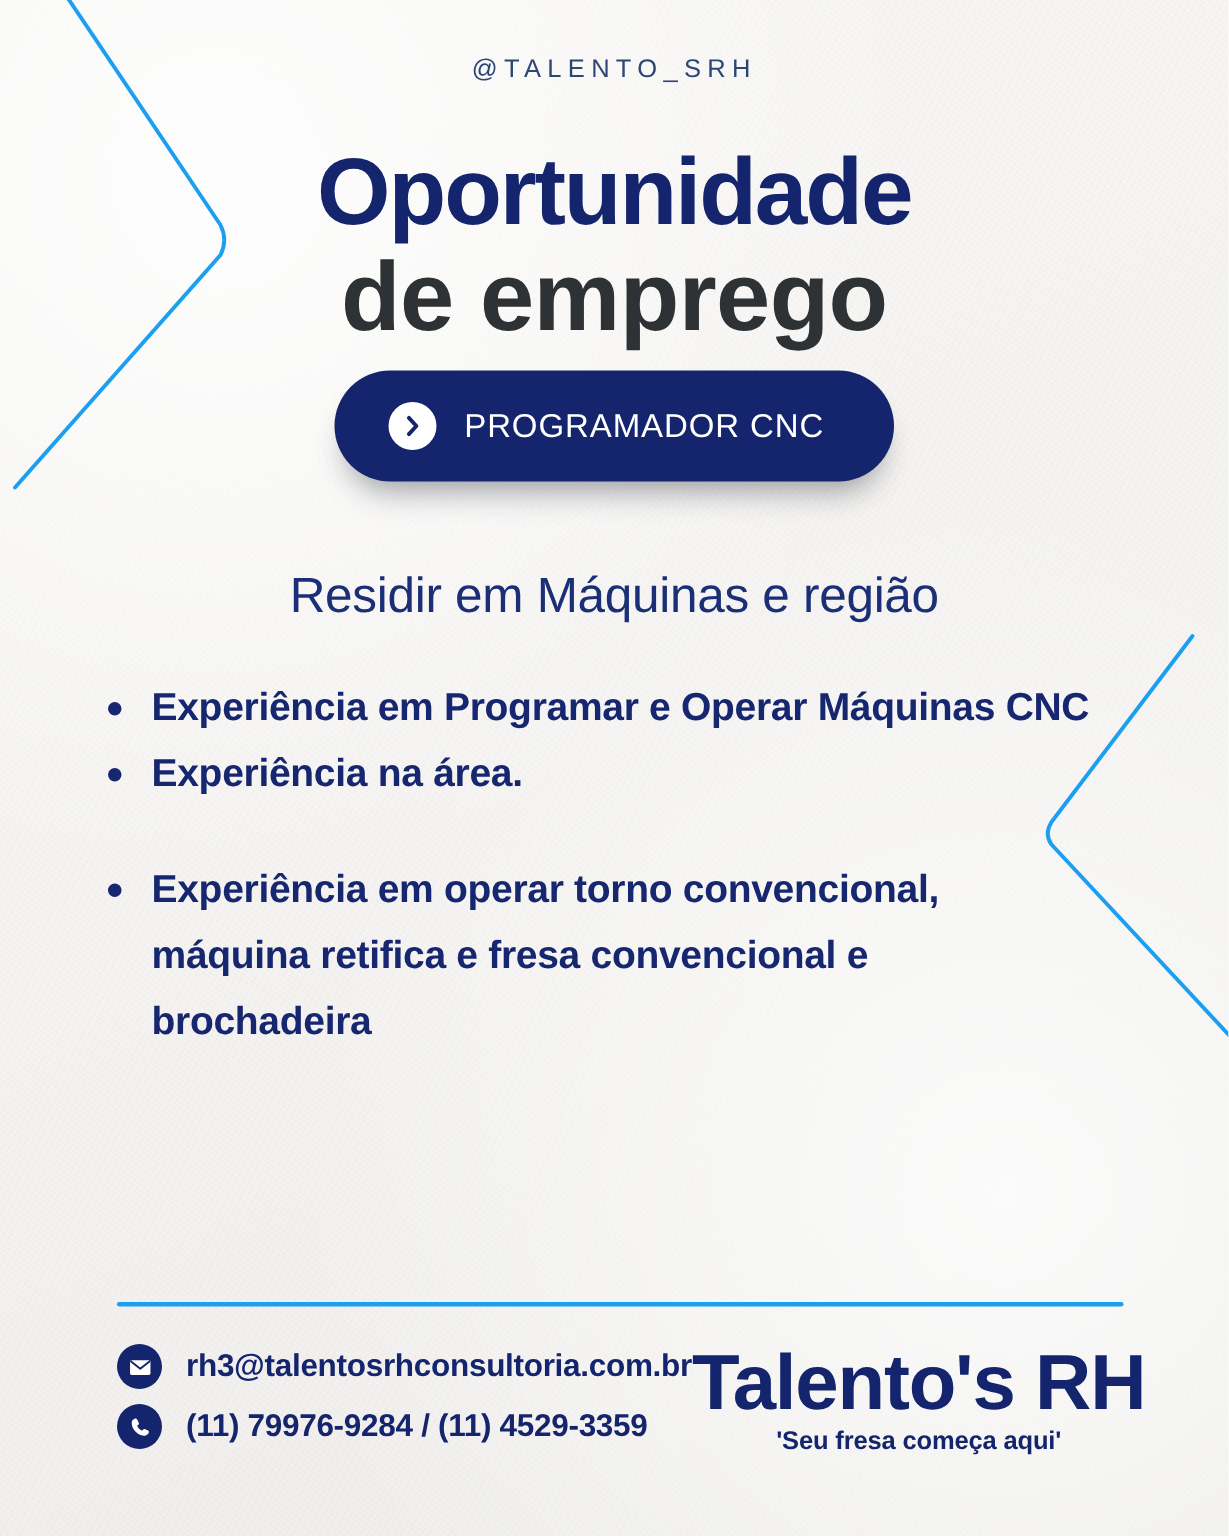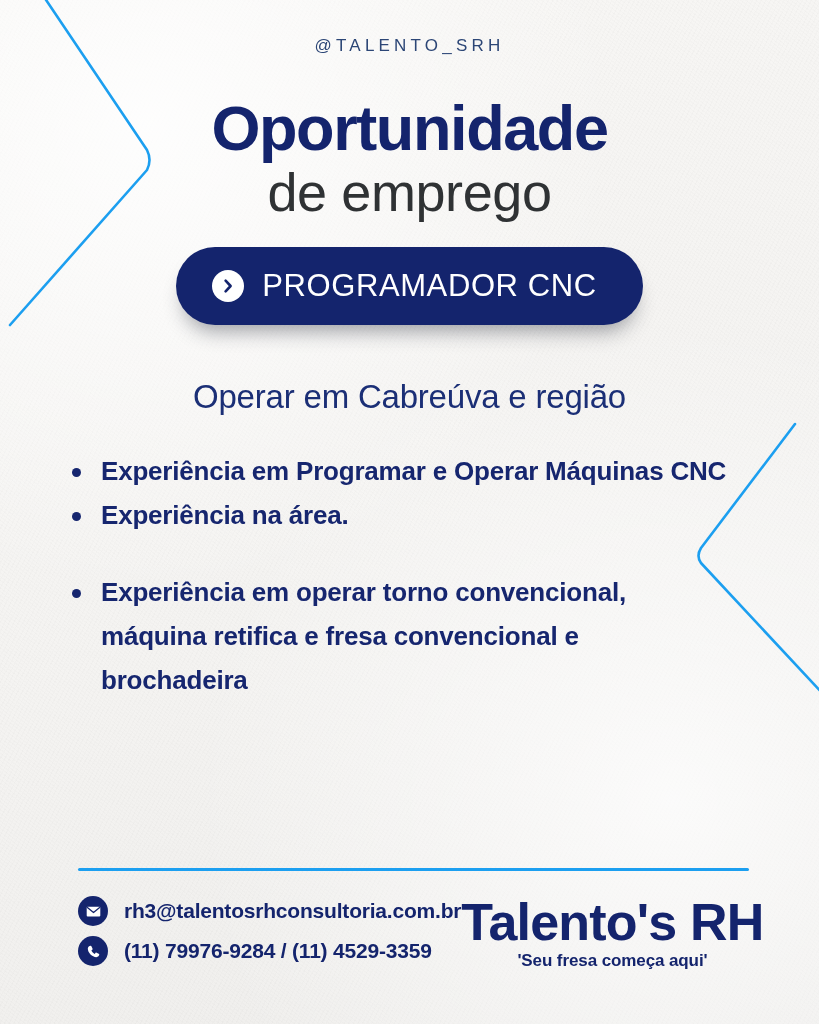--- a/index.html
+++ b/index.html
@@ -57,23 +57,23 @@
     display: block;
     font-size: 63px;
     line-height: 1.02;
     font-weight: 700;
     letter-spacing: -1.4px;
     color: #14246d;
   }
   .headline-light {
     display: block;
     margin-top: 4px;
-    font-size: 54px;
+    font-size: 65px;
     line-height: 1.04;
-    font-weight: 400;
+    font-weight: 700;
     letter-spacing: -0.4px;
     color: #2f3234;
   }
 
   
   .role-pill-wrap {
     position: absolute;
     top: 247px;
     left: 0;
     right: 0;
@@ -95,21 +95,21 @@
     border-radius: 50%;
     background: #ffffff;
     display: inline-flex;
     align-items: center;
     justify-content: center;
     flex: 0 0 auto;
   }
   .role-pill-icon svg { display: block; }
   .role-pill-label {
     color: #ffffff;
-    font-size: 31px;
+    font-size: 22px;
     font-weight: 400;
     letter-spacing: 0.6px;
     white-space: nowrap;
   }
 
   
   .location-line {
     position: absolute;
     top: 378px;
     left: 0;
@@ -242,21 +242,21 @@
     <div class="role-pill">
       <span class="role-pill-icon">
         <svg width="18" height="18" viewBox="0 0 18 18" aria-hidden="true">
           <path d="M6.6 3.6 L11.6 9 L6.6 14.4" fill="none" stroke="#14246d" stroke-width="2.6" stroke-linecap="round" stroke-linejoin="round"></path>
         </svg>
       </span>
       <span class="role-pill-label">PROGRAMADOR CNC</span>
     </div>
   </div>
 
-  <div class="location-line">Operar em Cabreúva e região</div>
+  <div class="location-line">Residir em Máquinas e região</div>
 
   <div class="requirements">
     <div class="req-item">
       <span class="req-bullet"></span>
       <span class="req-text">Experiência em Programar e Operar Máquinas CNC</span>
     </div>
     <div class="req-item">
       <span class="req-bullet"></span>
       <span class="req-text">Experiência na área.</span>
     </div>

